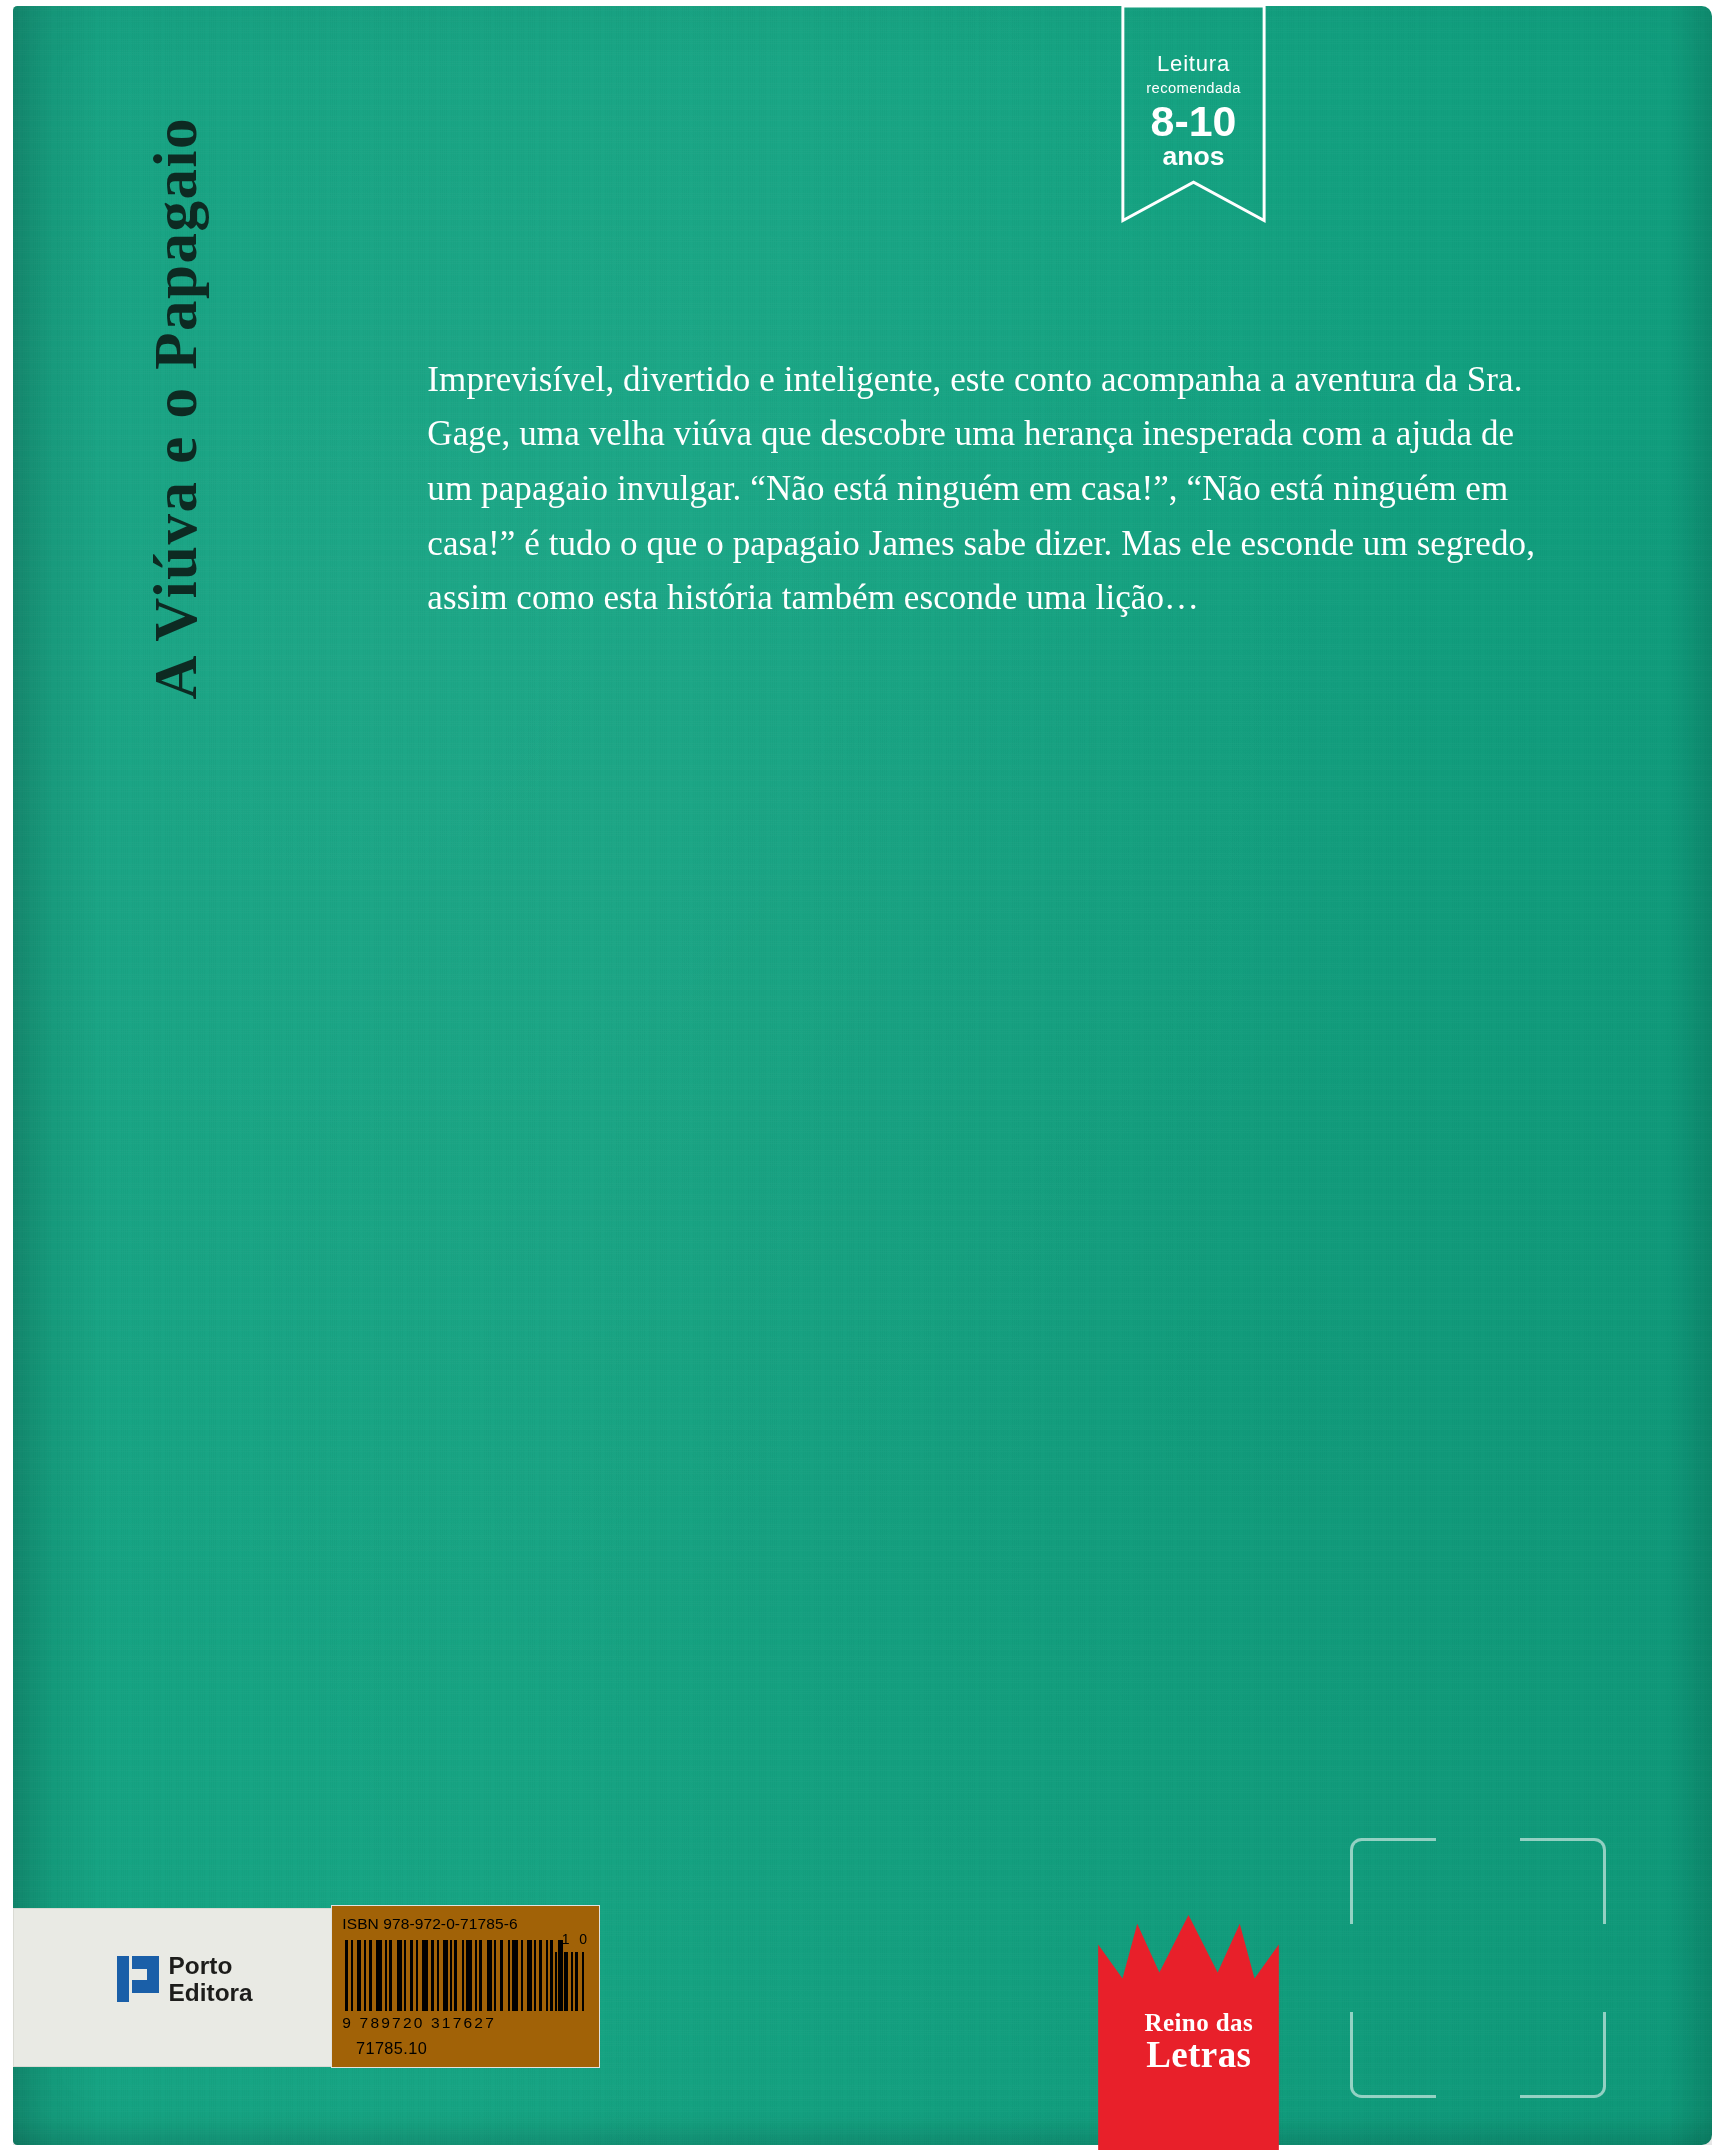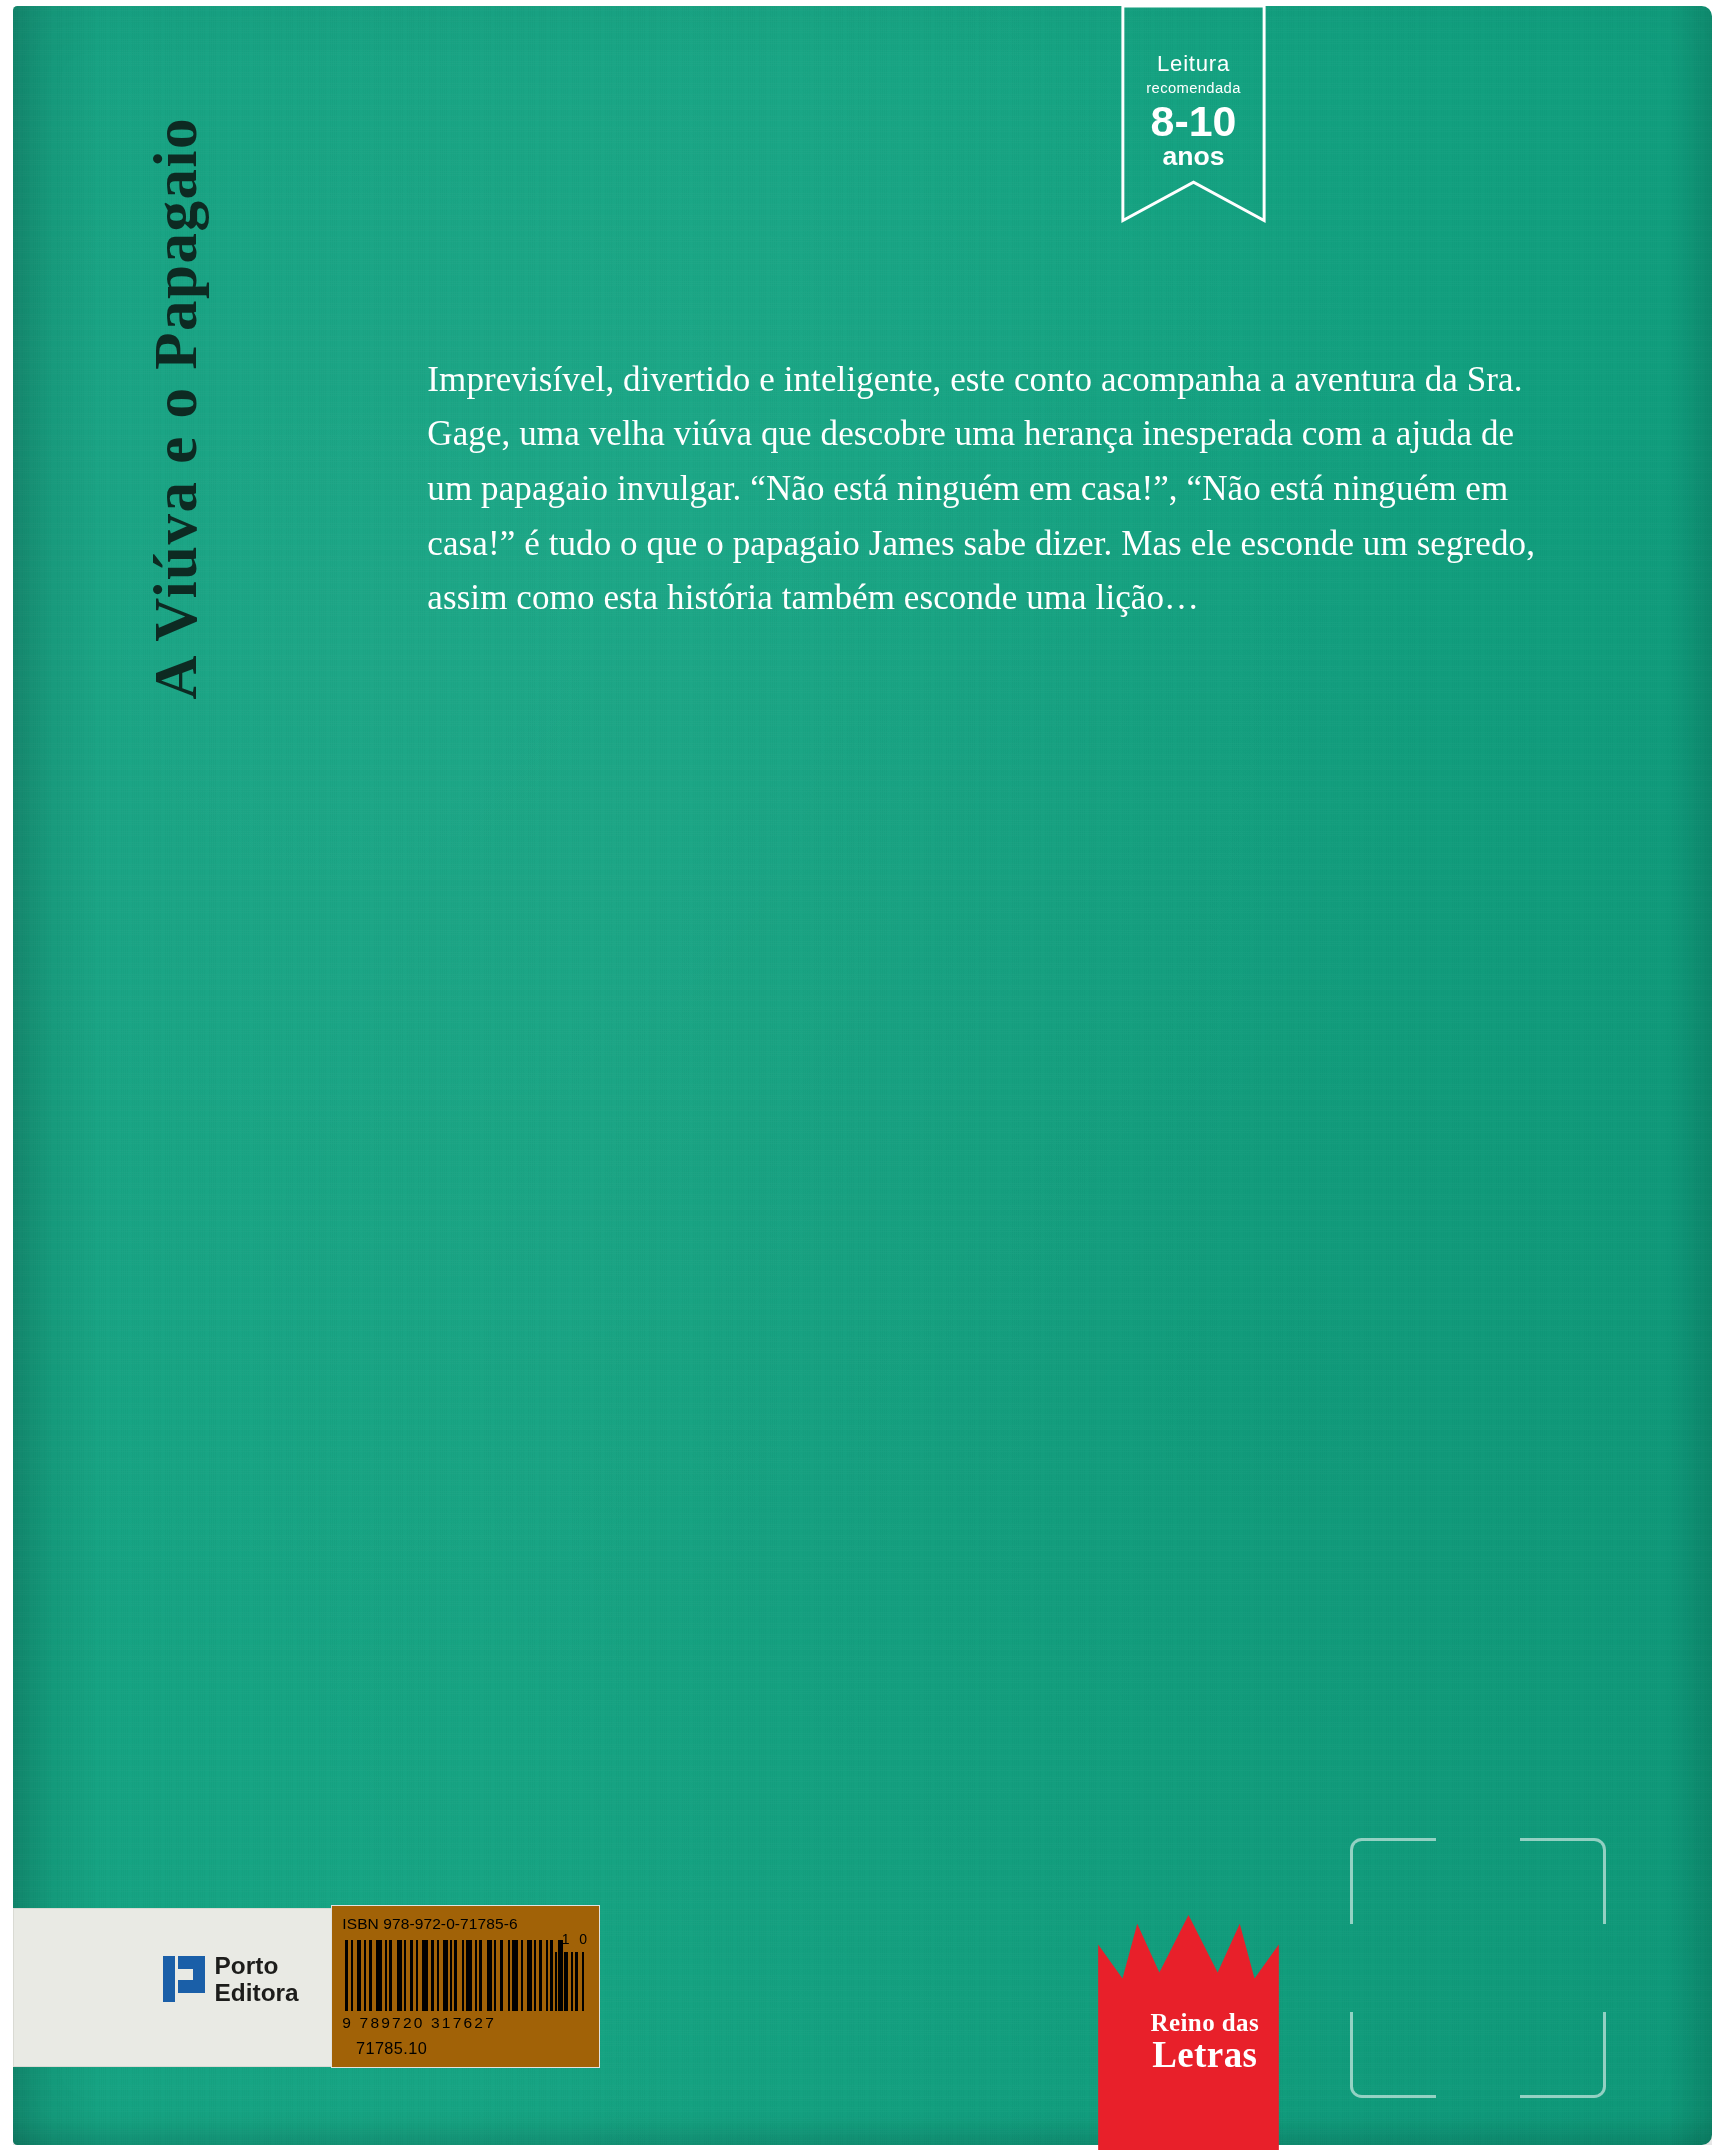--- a/index.html
+++ b/index.html
@@ -174,21 +174,21 @@
   }
   #reino-logo .crown-body {
     position: absolute;
     left: 0;
     top: 0;
     width: 181px;
     height: 236px;
   }
   #reino-logo .logo-text {
     position: absolute;
-    left: 16px;
+    left: 10px;
     top: 95px;
     width: 181px;
     text-align: center;
     color: #ffffff;
     font-family: "Liberation Serif", serif;
     line-height: 1.04;
   }
   #reino-logo .logo-line1 { font-size: 25px; font-weight: bold; letter-spacing: 0.4px; }
   #reino-logo .logo-line2 { font-size: 37px; font-weight: bold; letter-spacing: 0.4px; }
 
@@ -204,21 +204,20 @@
   }
   #publisher {
     position: absolute;
     left: 103px;
     top: 22px;
     width: 207px;
     height: 96px;
     display: flex;
     align-items: center;
     gap: 10.3px;
-    margin-left: 46px;
   }
   #publisher .pe-mark {
     width: 41px;
     height: 46px;
     position: relative;
   }
   #publisher .pe-mark .bar {
     position: absolute;
     background: #1a5fa8;
   }

